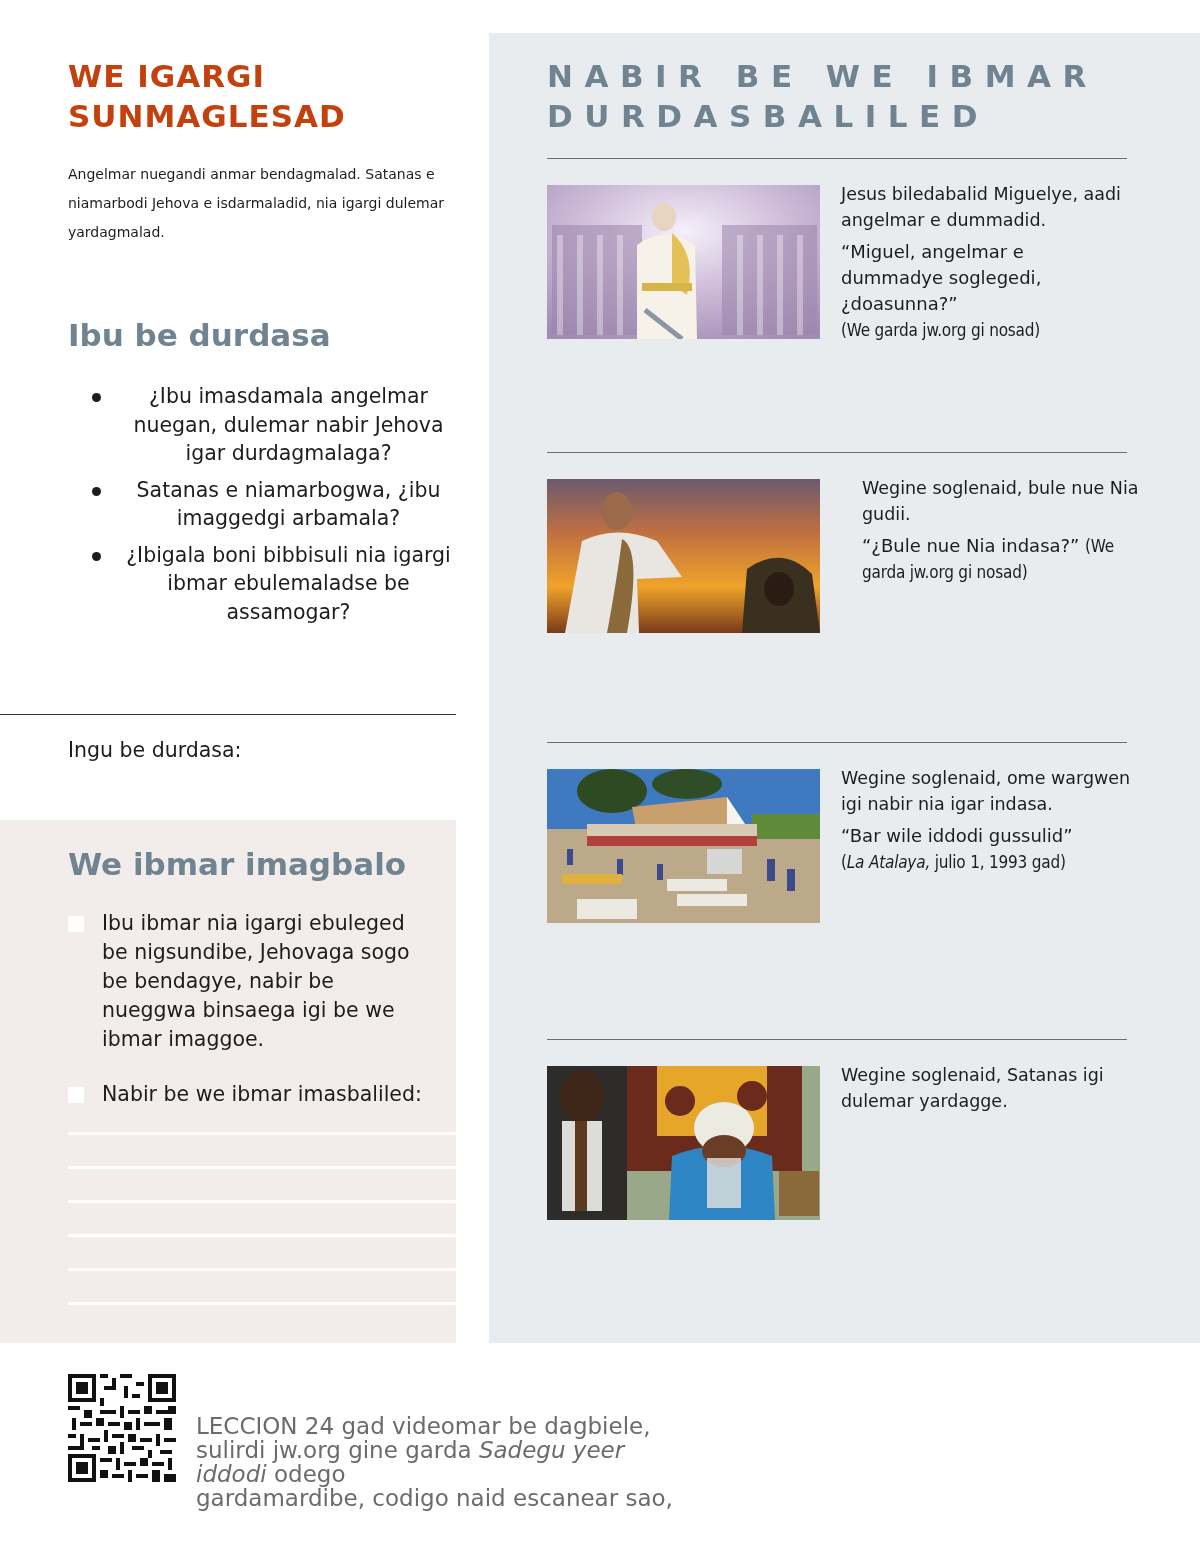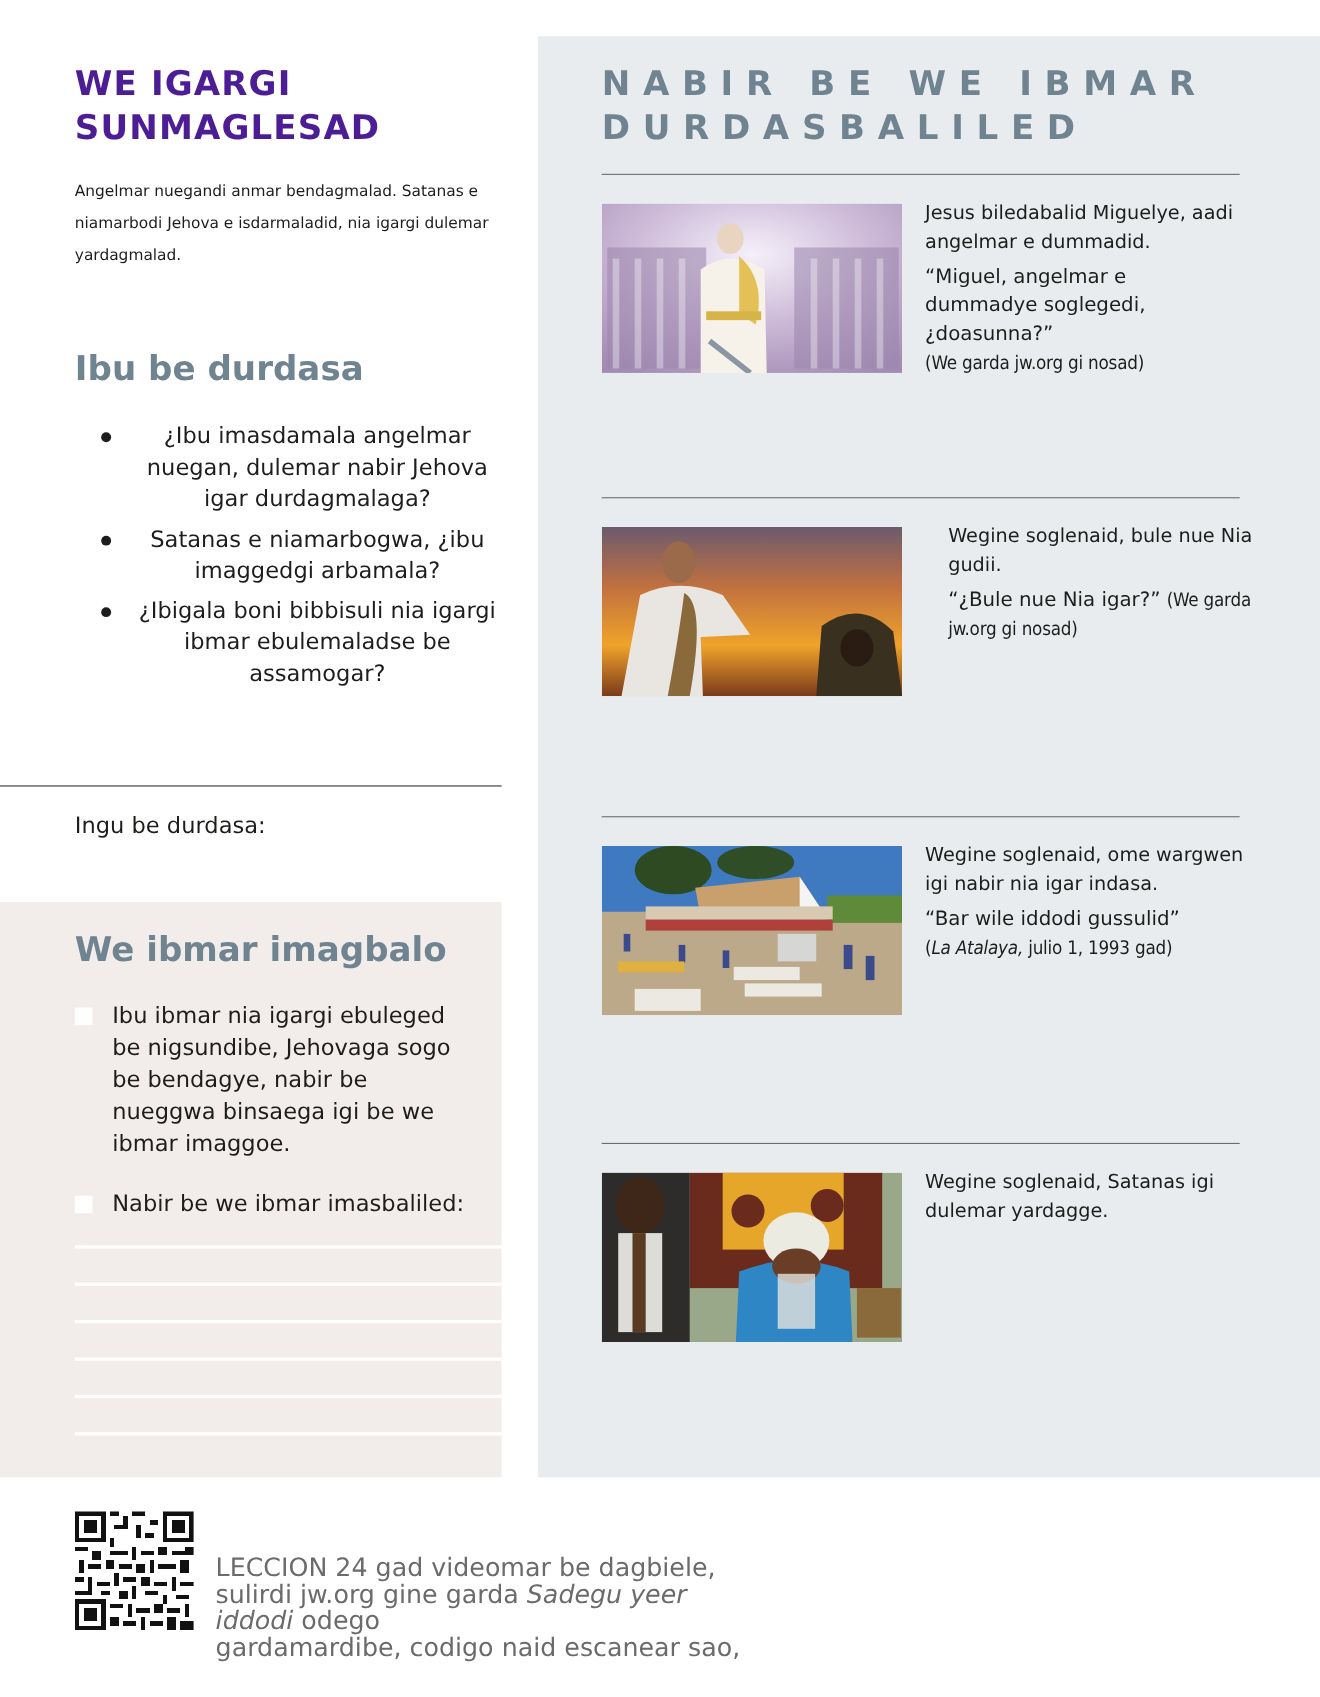--- a/index.html
+++ b/index.html
@@ -5,21 +5,21 @@
   html, body { margin: 0; padding: 0; }
   body {
     width: 1200px; height: 1543px; position: relative; background: #ffffff;
     font-family: "DejaVu Sans", "Liberation Sans", sans-serif; color: #1d1d1b;
     overflow: hidden;
   }
   .abs { position: absolute; }
   
   .main-title {
     left: 68px; top: 56px; width: 400px; margin: 0;
-    color: #4c1d95; font-weight: bold; font-size: 31px; line-height: 40px; letter-spacing: 1px;
+    color: #c2410c; font-weight: bold; font-size: 31px; line-height: 40px; letter-spacing: 1px;
   }
   .intro {
     left: 68px; top: 160px; width: 390px; margin: 0;
     font-size: 14px; line-height: 29px; color: #1d1d1b;
   }
   .h2 {
     margin: 0; color: #6f8490; font-weight: bold; font-size: 31px; line-height: 38px;
   }
   .questions-title { left: 68px; top: 316px; }
   .questions {
@@ -164,21 +164,21 @@
     <rect width="273" height="154" fill="url(#g2)"></rect>
     <ellipse cx="70" cy="32" rx="15" ry="19" fill="#9a6a4a"></ellipse>
     <path d="M35 62 Q70 45 110 62 L135 98 L90 100 L92 154 L18 154 Z" fill="#e9e6e2"></path>
     <path d="M75 60 Q95 70 80 154 L60 154 Q70 100 75 60 Z" fill="#8a6a3a"></path>
     <path d="M200 90 Q235 65 265 95 L273 154 L195 154 Z" fill="#3a3020"></path>
     <ellipse cx="232" cy="110" rx="15" ry="17" fill="#2a1c12"></ellipse>
   </svg>
 </div>
 <div class="abs media-text" style="top:475px;margin-left:21px;">
   <p>Wegine soglenaid, bule nue Nia gudii.</p>
-  <div><span class="link-title">“¿Bule nue Nia igar?”</span> <span class="src">(We garda jw.org gi nosad)</span></div>
+  <div><span class="link-title">“¿Bule nue Nia indasa?”</span> <span class="src">(We garda jw.org gi nosad)</span></div>
 </div>
 
 <div class="abs right-rule" style="top:742px;"></div>
 
 <div class="abs media-img" style="top:769px;">
   <svg width="273" height="154" viewBox="0 0 273 154">
     <rect width="273" height="60" fill="#3f79c0"></rect>
     <rect y="60" width="273" height="94" fill="#bca98a"></rect>
     <ellipse cx="65" cy="22" rx="35" ry="22" fill="#2e4a22"></ellipse>
     <ellipse cx="140" cy="15" rx="35" ry="15" fill="#2f4d26"></ellipse>

